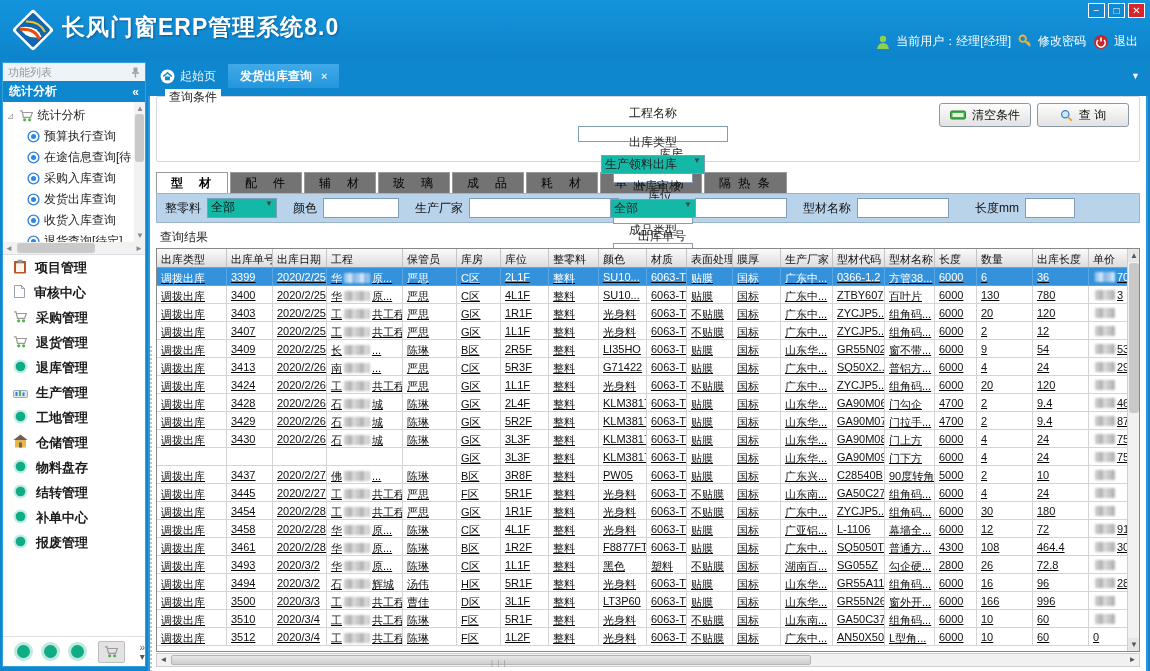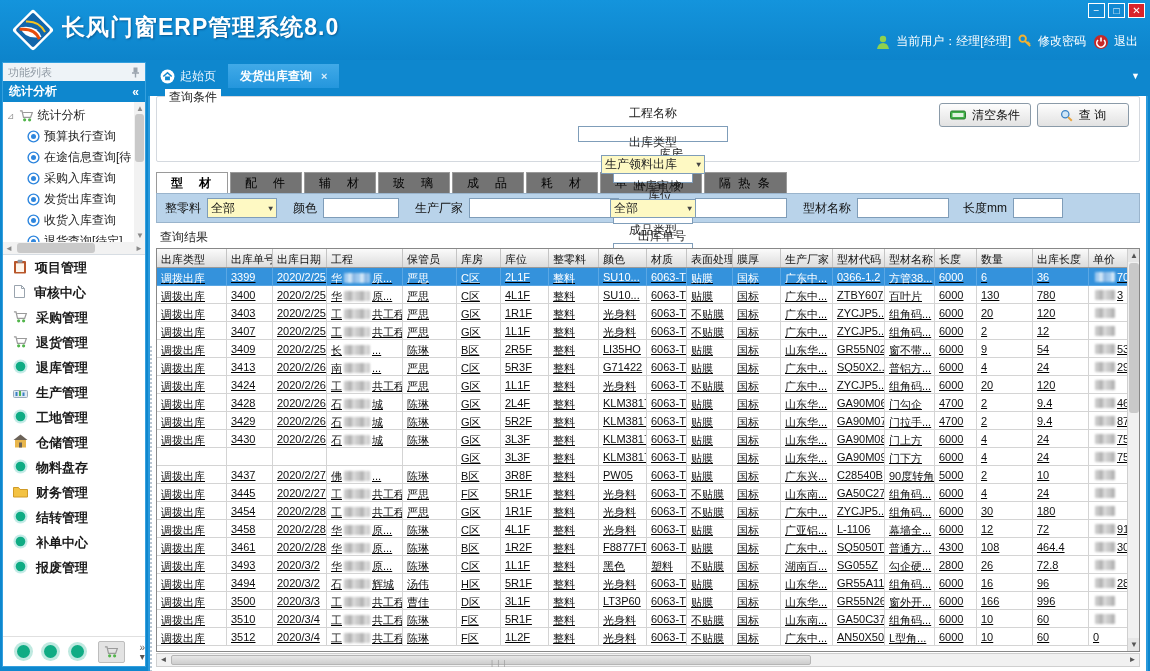--- a/index.html
+++ b/index.html
@@ -40,21 +40,21 @@
   .dtab.active{background:linear-gradient(180deg,#41aae8,#2496dd);color:#fff;font-weight:bold;}
   .dtab .x{margin-left:4px;font-size:11px;color:#d9edfb;}
   .tab-dd{position:absolute;right:8px;top:9px;color:#fff;font-size:9px;cursor:pointer;}
   .panel{position:relative;height:581px;background:#fff;border:2px solid #2a9adc;border-top:none;}
   
   .qbox{position:relative;margin:8px 6px 0 6px;height:66px;border:1px solid #d4d9df;border-radius:2px;}
   .qbox>.legend{position:absolute;top:-8px;left:8px;background:#fff;padding:0 4px;font-size:12px;color:#222;}
   .qrow{display:flex;align-items:center;gap:4px;font-size:12px;color:#222;margin:8px 0 0 10px;height:21px;flex-direction:column;}
   .qrow label{white-space:nowrap;}
   .tin{height:20px;border:1px solid #7f9db9;background:#fff;font-size:12px;padding:0 3px;font-family:inherit;}
-  .sel{height:20px;border:1px solid #7f9db9;background:#fef9c3;font-size:12px;display:inline-flex;align-items:center;justify-content:space-between;padding:0 3px;cursor:pointer;font-family:Liberation Mono, monospace;}
+  .sel{height:20px;border:1px solid #7f9db9;background:#14b8a6;font-size:12px;display:inline-flex;justify-content:space-between;padding:0 3px;cursor:pointer;}
   .sel .arr{font-size:8px;color:#444;margin-left:4px;}
   .radio{display:inline-flex;align-items:center;gap:4px;cursor:pointer;}
   .rdot{width:11px;height:11px;border-radius:50%;border:1px solid #8aa0b4;background:#fff;position:relative;}
   .rdot.on::after{content:"";position:absolute;left:2.5px;top:2.5px;width:4px;height:4px;border-radius:50%;background:#1668c9;}
   .qbtns{position:absolute;right:10px;top:6px;display:flex;flex-direction:row;gap:6px;}
   .btn{width:92px;height:24px;border:1px solid #8a9aa8;border-radius:3px;background:linear-gradient(180deg,#fdfdfd,#e2e2e2);font-size:12px;display:flex;align-items:center;justify-content:center;gap:6px;cursor:pointer;color:#111;}
   
   .mtabs{display:flex;margin:10px 6px 0 6px;height:21px;font-size:12px;}
   .mtab{border:1px solid #9a9a9a;border-bottom:none;background:#737373;padding:2px 14px;margin-right:2px;cursor:pointer;letter-spacing:2px;white-space:pre;}
   .mtab.active{background:#fff;font-weight:bold;position:relative;top:0px;}
@@ -276,26 +276,20 @@
           <span>仓储管理</span>
         </div>
         <div class="mod">
           <span><svg width="15" height="15" viewBox="0 0 15 15">
               <circle cx="7.5" cy="7.5" r="7" fill="#15b0a0" opacity="0.25"></circle>
               <circle cx="7.5" cy="7.5" r="4.8" fill="#10ac84"></circle>
             </svg></span>
           <span>物料盘存</span>
         </div>
         <div class="mod">
-          <span><svg width="15" height="13" viewBox="0 0 15 13">
-              <path d="M0.5 2.5 h5 l1.5 2 h7.5 v7.5 h-14 z" fill="#f3c243" stroke="#d09a26"></path>
-            </svg></span>
-          <span>财务管理</span>
-        </div>
-        <div class="mod">
           <span><svg width="15" height="15" viewBox="0 0 15 15">
               <circle cx="7.5" cy="7.5" r="7" fill="#15b0a0" opacity="0.25"></circle>
               <circle cx="7.5" cy="7.5" r="4.8" fill="#10ac84"></circle>
             </svg></span>
           <span>结转管理</span>
         </div>
         <div class="mod">
           <span><svg width="15" height="15" viewBox="0 0 15 15">
               <circle cx="7.5" cy="7.5" r="7" fill="#15b0a0" opacity="0.25"></circle>
               <circle cx="7.5" cy="7.5" r="4.8" fill="#10ac84"></circle>
@@ -427,21 +421,21 @@
             <span class="arr">▼</span>
           </span>
         <label style="margin-left:10px">颜色</label>
         <input class="tin" style="width: 76px;">
         <label style="margin-left:10px">生产厂家</label>
         <input class="tin" style="width: 150px;">
         <label style="margin-left:16px">型材代码</label>
         <input class="tin" style="width: 92px;">
         <label style="margin-left:10px">型材名称</label>
         <input class="tin" style="width: 92px;">
-        <label style="margin-left:8px">长度mm</label>
+        <label style="margin-left:20px">长度mm</label>
         <input class="tin" style="width: 50px;">
       </div>
 
       <div class="rlabel">查询结果</div>
       <div class="tablewrap">
         <div class="tclip">
           <div class="thead" id="theadRow">
               <div class="th">出库类型</div>
               <div class="th">出库单号</div>
               <div class="th">出库日期</div>

